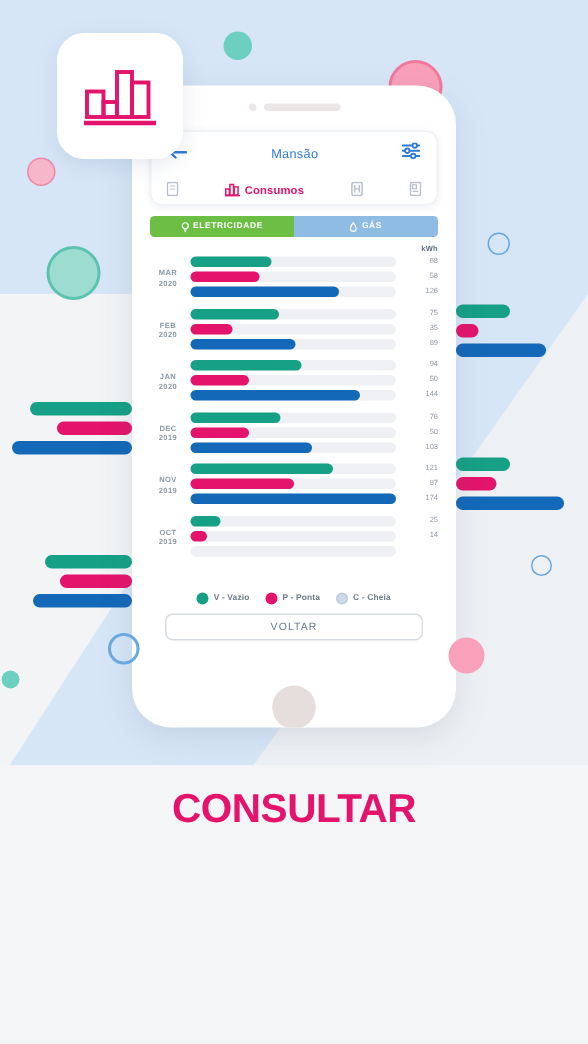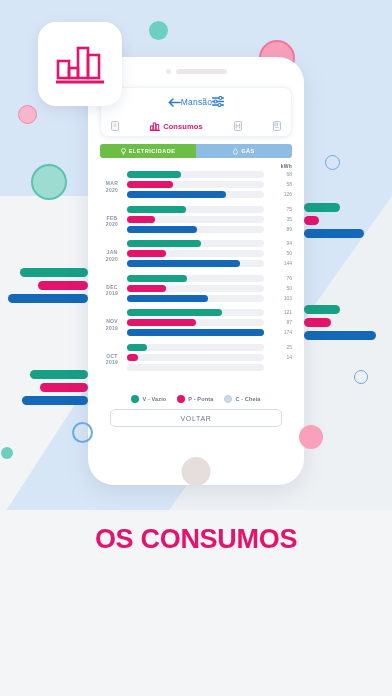--- a/index.html
+++ b/index.html
@@ -63,21 +63,21 @@
 
   
   .hdr-card {
     position:absolute; left:12px; top:2px; width:192px; height:50px;
     background:#fff; border-radius:8px;
     box-shadow:0 1px 5px rgba(90,110,140,.12);
     border:1px solid #f0f2f5;
   }
   .hdr-row {
     height:27px; display:flex; align-items:center; padding:0 11px;
-    justify-content:center;
+    justify-content:space-between;
   }
   .hdr-title { color:#2e7bd4; font-size:8.5px; font-weight:500; letter-spacing:.2px; }
   .tab-row { height:22px; display:flex; align-items:center; padding:0 10px; justify-content:space-between; }
   .tab { display:flex; align-items:center; gap:3px; }
   .tab-label { color:#e4136b; font-size:7.5px; font-weight:700; letter-spacing:.1px; }
 
   
   .toggles { position:absolute; left:12px; top:59px; width:192px; height:14px; display:flex; }
   .tg {
     flex:1; display:flex; align-items:center; justify-content:center; gap:3px;
@@ -402,14 +402,14 @@
         </div>
       </div>
 
     <div class="voltar">VOLTAR</div>
   </div>
 
   <div class="home-btn"></div>
 </div>
 
 <div class="footer">
-  <div class="f-title">OS CONSUMOS</div>
+  <div class="f-title">CONSULTAR</div>
 </div>
 
 </body></html>

